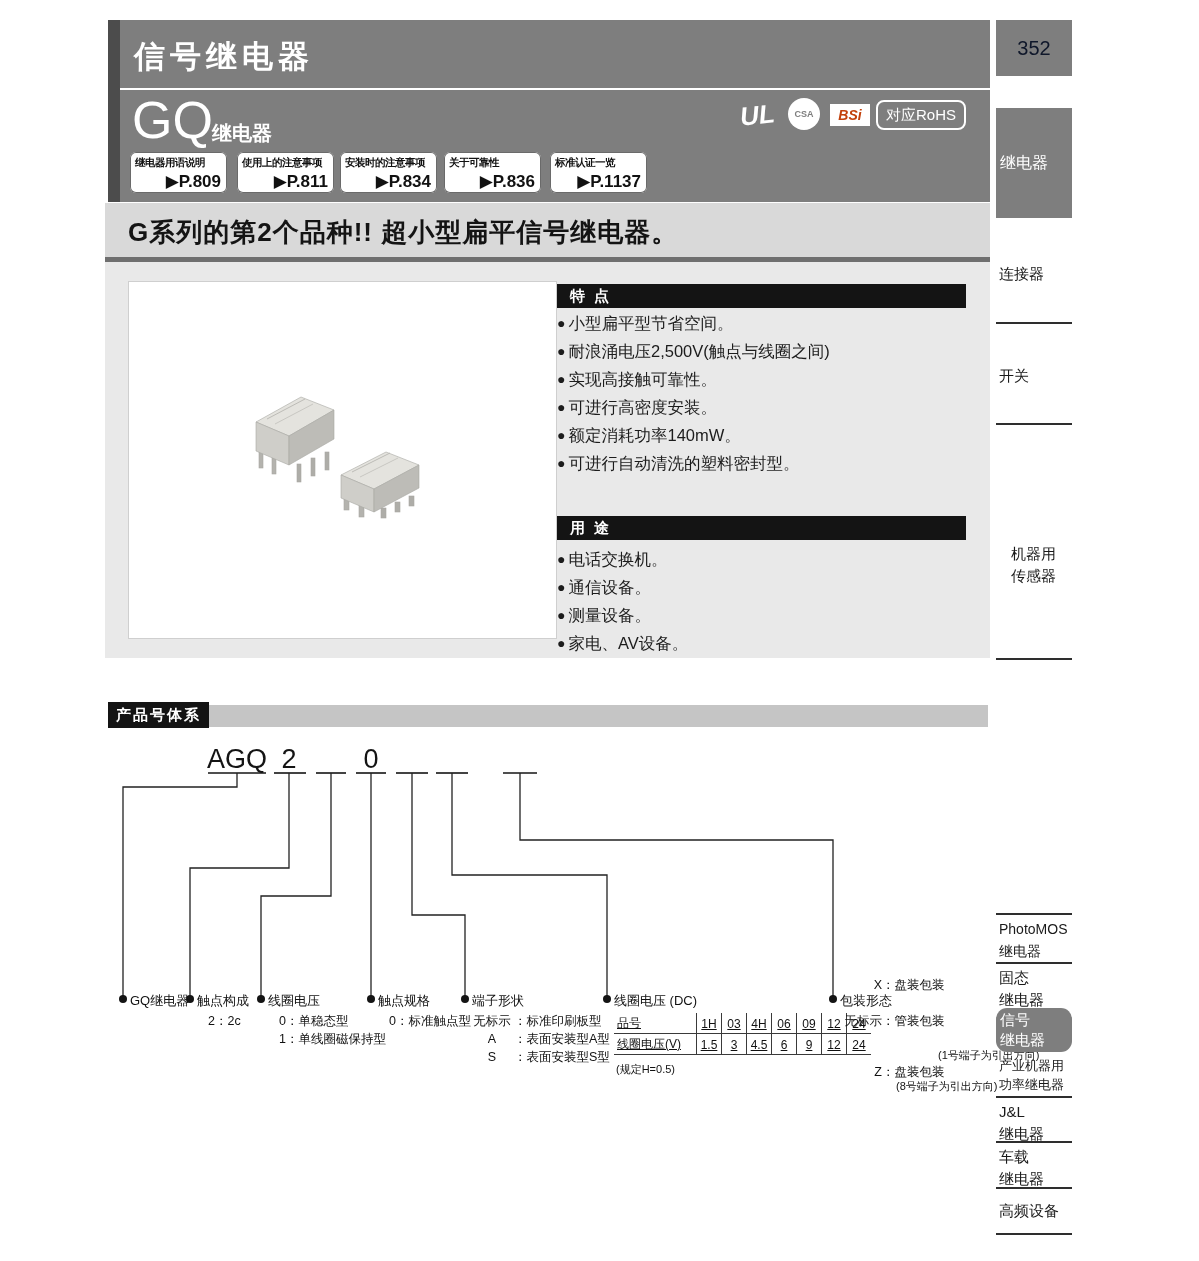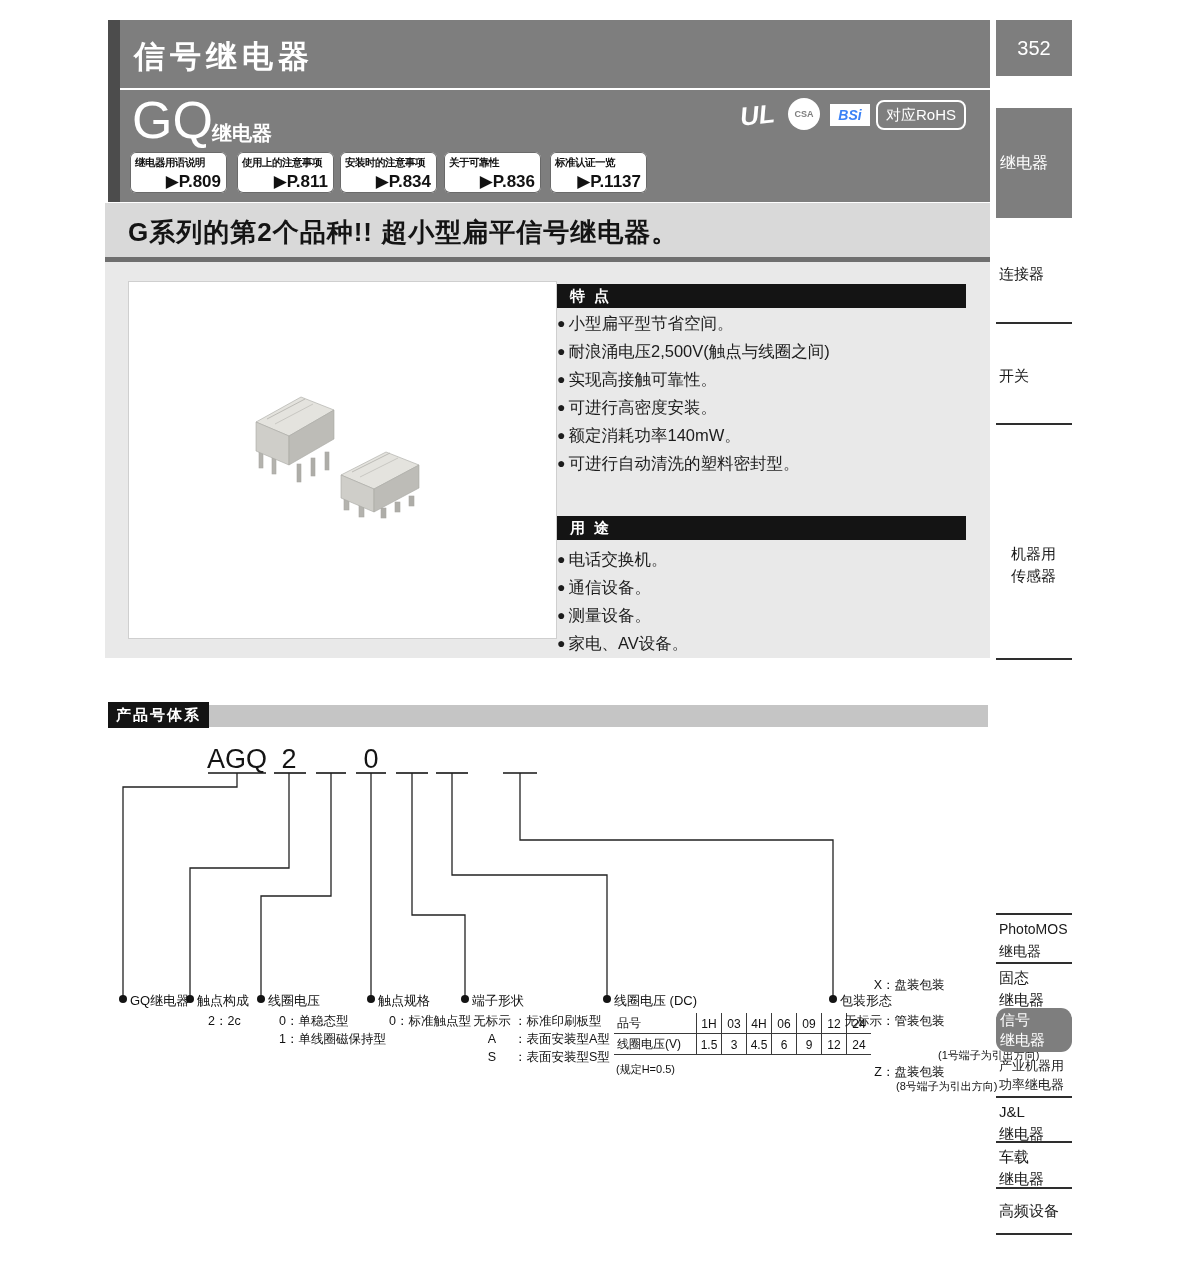--- a/index.html
+++ b/index.html
@@ -11,29 +11,29 @@
   .accent-bar{left:108px;top:20px;width:12px;height:182px;background:#4c4c4c;}
   .header{left:120px;top:20px;width:870px;height:182px;background:#7e7e7e;}
   .h-title{left:14px;top:16px;font-size:31px;color:#fff;letter-spacing:5px;font-weight:bold;}
   .h-divider{left:0;top:68px;width:870px;height:2px;background:#fff;}
   .h-gq{left:12px;top:72px;font-size:52px;color:#fff;line-height:56px;}
   .h-gq-suffix{left:92px;top:100px;font-size:20px;color:#fff;font-weight:bold;}
   .logo-ul{left:620px;top:80px;color:#fff;font-size:26px;font-weight:bold;font-style:italic;transform:rotate(-6deg);}
   .logo-csa{left:668px;top:78px;width:32px;height:32px;background:#fff;border-radius:50%;
             display:flex;align-items:center;justify-content:center;font-size:9px;font-weight:bold;color:#7e7e7e;}
   .logo-bsi{left:710px;top:84px;width:40px;height:22px;background:#fff;display:flex;align-items:center;
-            justify-content:center;font-size:14px;font-weight:bold;font-style:italic;color:#3b82f6;}
+            justify-content:center;font-size:14px;font-weight:bold;font-style:italic;color:#c2410c;}
   .rohs{left:756px;top:80px;width:86px;height:26px;border:2px solid #fff;border-radius:8px;
         color:#fff;font-size:15px;display:flex;align-items:center;justify-content:center;}
   .tab{top:132px;width:97px;height:41px;background:#fff;border-radius:6px;box-shadow:0 0 0 1px #6a6a6a inset;}
   .tab .t{font-size:10.5px;font-weight:bold;padding:4px 0 0 5px;white-space:nowrap;letter-spacing:-0.5px;}
   .tab .p{font-size:17px;font-weight:bold;text-align:right;padding-right:6px;margin-top:1px;}
 
   
-  .pn-box{left:996px;top:20px;width:76px;height:56px;background:#7e7e7e;color:#ffffff;font-size:20px;
+  .pn-box{left:996px;top:20px;width:76px;height:56px;background:#7e7e7e;color:#0f172a;font-size:20px;
           display:flex;align-items:center;justify-content:center;}
   .side-box{left:996px;width:76px;background:#7e7e7e;color:#fff;display:flex;flex-direction:column;
             align-items:flex-start;justify-content:center;padding-left:4px;box-sizing:border-box;}
   .side-item{left:999px;width:76px;font-size:15px;color:#1a1a1a;line-height:22px;}
   .side-div{left:996px;width:76px;height:2px;background:#2e2e2e;}
 
   
   .banner{left:105px;top:203px;width:885px;height:54px;background:#d9d9d9;border-bottom:5px solid #6f6f6f;}
   .banner span{position:absolute;left:23px;top:12px;font-size:26px;font-weight:bold;color:#141414;letter-spacing:1px;}
   .content{left:105px;top:262px;width:885px;height:396px;background:#e9e9e9;}
@@ -47,21 +47,21 @@
   
   .pnsec-bar{left:110px;top:705px;width:878px;height:22px;background:#c5c5c5;}
   .pnsec-label{left:108px;top:702px;width:101px;height:26px;background:#141414;color:#fff;font-size:15px;
                font-weight:bold;display:flex;align-items:center;justify-content:center;letter-spacing:2px;}
   .diagram{left:105px;top:735px;width:885px;height:270px;}
   .pn-label{font-size:13px;color:#111;white-space:nowrap;}
   .pn-sub{font-size:12.5px;color:#111;line-height:18px;white-space:nowrap;}
   .pn-note{font-size:11px;color:#111;white-space:nowrap;}
   .term-c{display:inline-block;width:44px;text-align:center;}
   .term-r{display:inline-block;width:46px;text-align:right;}
-  .coil-table{border-collapse:collapse;}
+  .coil-table{border-collapse:collapse;text-decoration:underline;}
   .coil-table td{border-left:1px solid #3a3a3a;border-bottom:1px solid #3a3a3a;font-size:12px;
                  padding:2px 3px 1px 3px;text-align:center;min-width:18px;white-space:nowrap;}
   .coil-table td.lbl{border-left:none;text-align:left;width:76px;}
 </style>
 </head>
 <body>
 
 <div id="canvas">
 
   <div class="abs accent-bar"></div>

